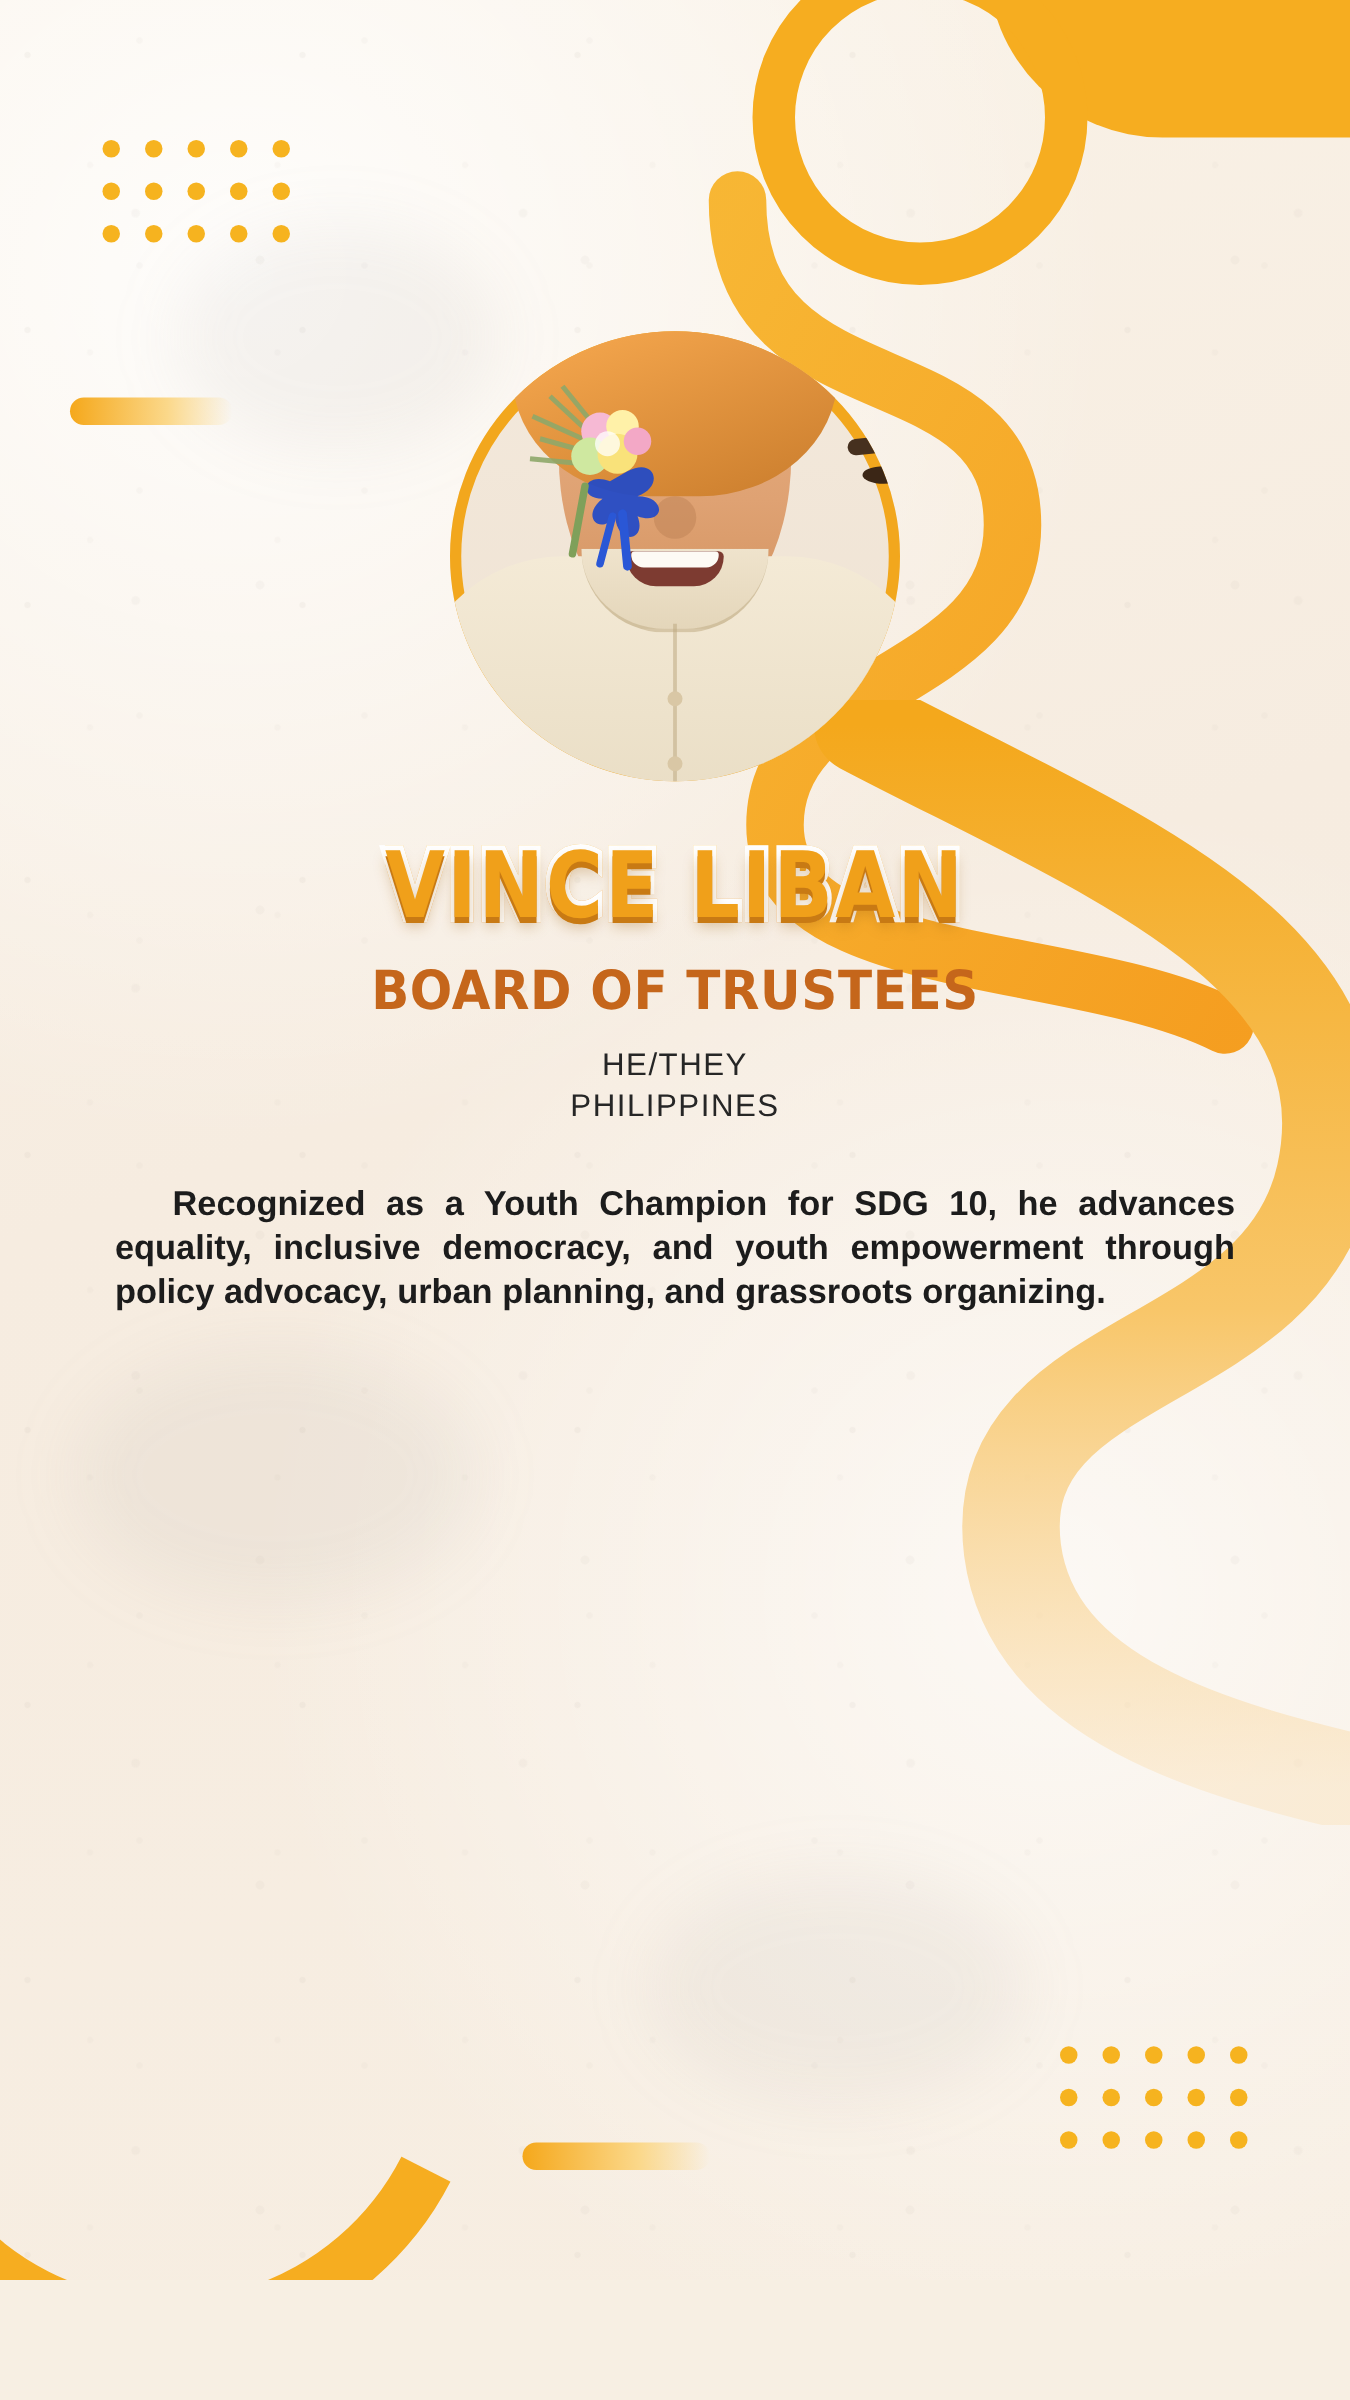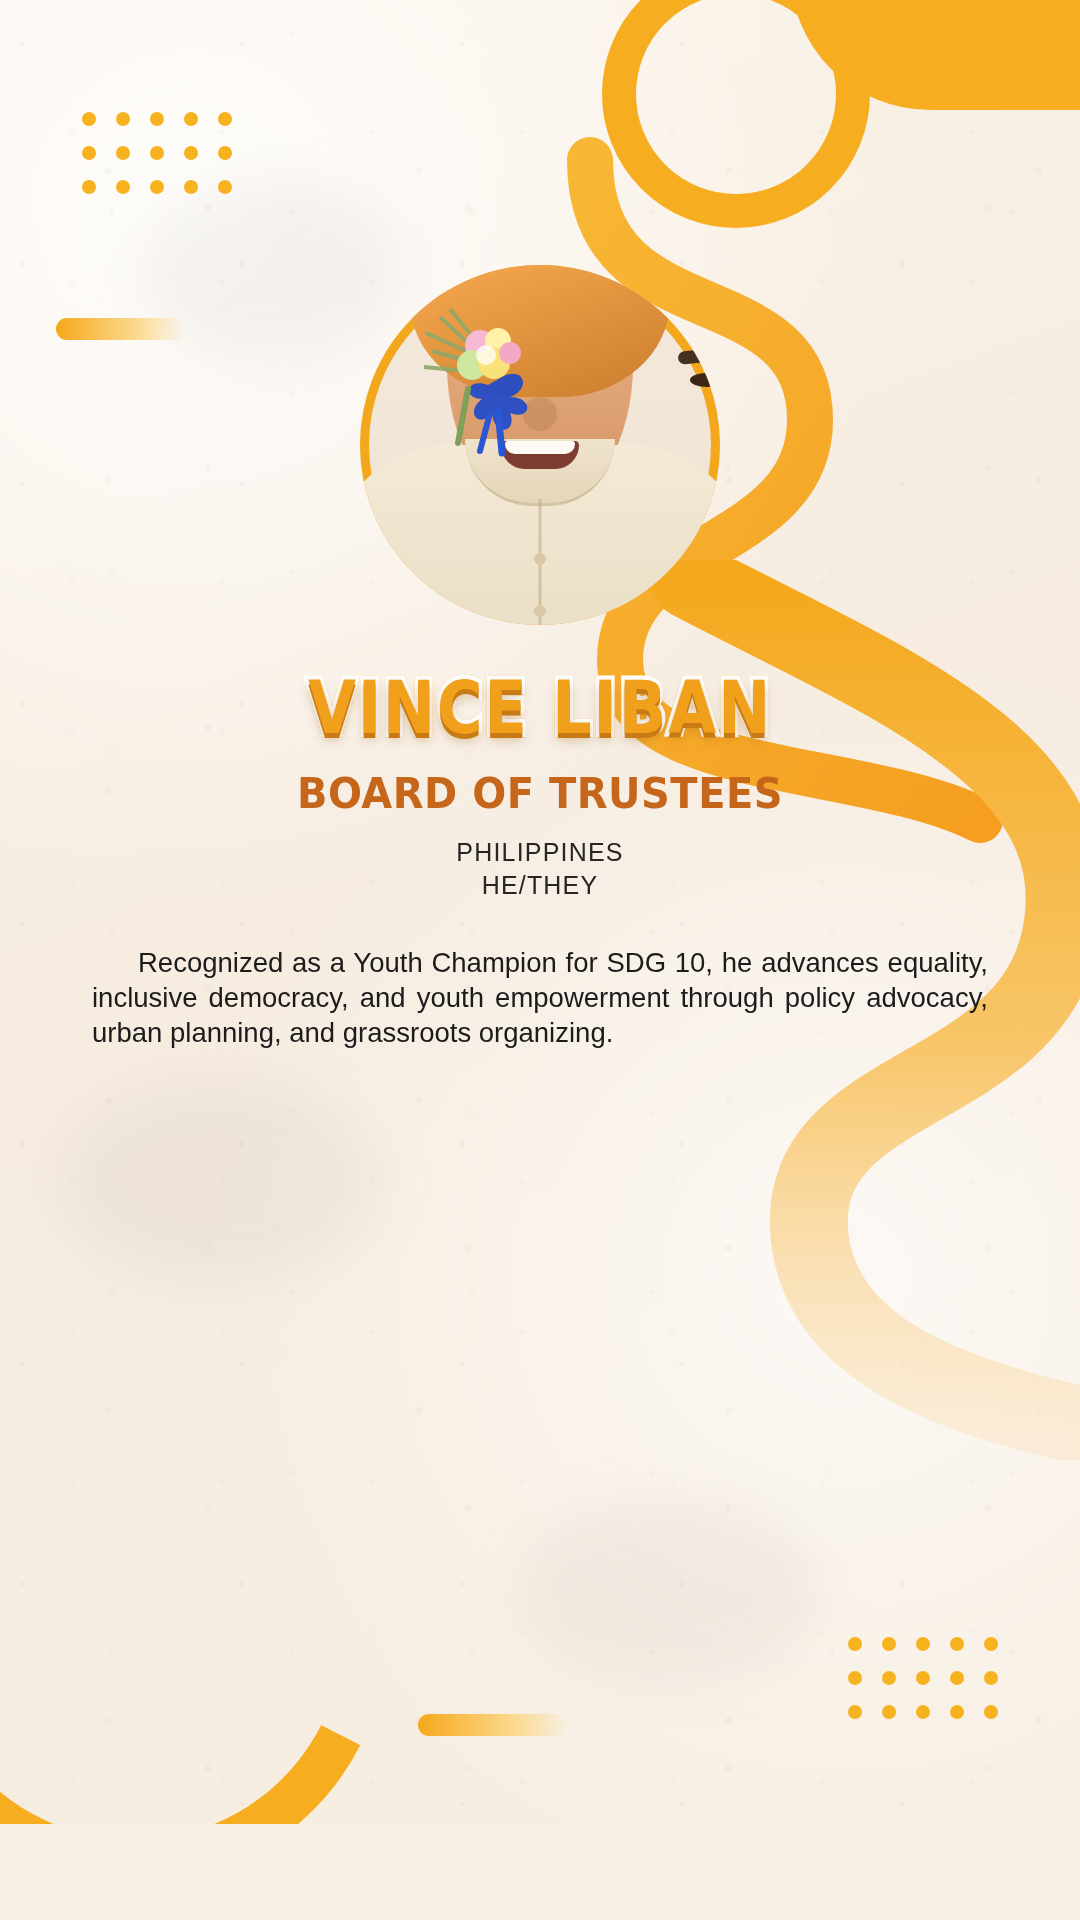--- a/index.html
+++ b/index.html
@@ -302,21 +302,21 @@
     top: 945px;
     left: 92px;
     right: 92px;
     font-family: "Liberation Sans", sans-serif;
     font-size: 27.5px;
     line-height: 1.28;
     color: #1c1c1c;
     text-align: justify;
   }
   .bio p { margin: 0 0 30px 0; text-indent: 46px; }
-  .bio p:last-child { margin-bottom: 4px; }
+  .bio p:last-child { margin-bottom: 4px; font-weight: bold; }
 </style>
 </head>
 <body>
 
 <div class="poster">
 
   <div class="grain"></div>
   <div class="smudge" style="top:180px;left:140px;width:260px;height:180px;"></div>
   <div class="smudge" style="top:1080px;left:60px;width:320px;height:200px;"></div>
   <div class="smudge" style="top:1500px;left:520px;width:300px;height:180px;"></div>
@@ -425,21 +425,21 @@
     <div class="portrait-ring"></div>
   </div>
 
   <div class="name">
     <span class="name-inner">VINCE LIBAN</span>
   </div>
 
   <div class="role">BOARD OF TRUSTEES</div>
 
   <div class="meta">
+    <div>HE/THEY</div>
     <div>PHILIPPINES</div>
-    <div>HE/THEY</div>
   </div>
 
   <div class="bio">
     <p>Recognized as a Youth Champion for SDG 10, he advances equality, inclusive democracy, and youth empowerment through policy advocacy, urban planning, and grassroots organizing.</p>
   </div>
 
 </div>
 
 </body></html>

